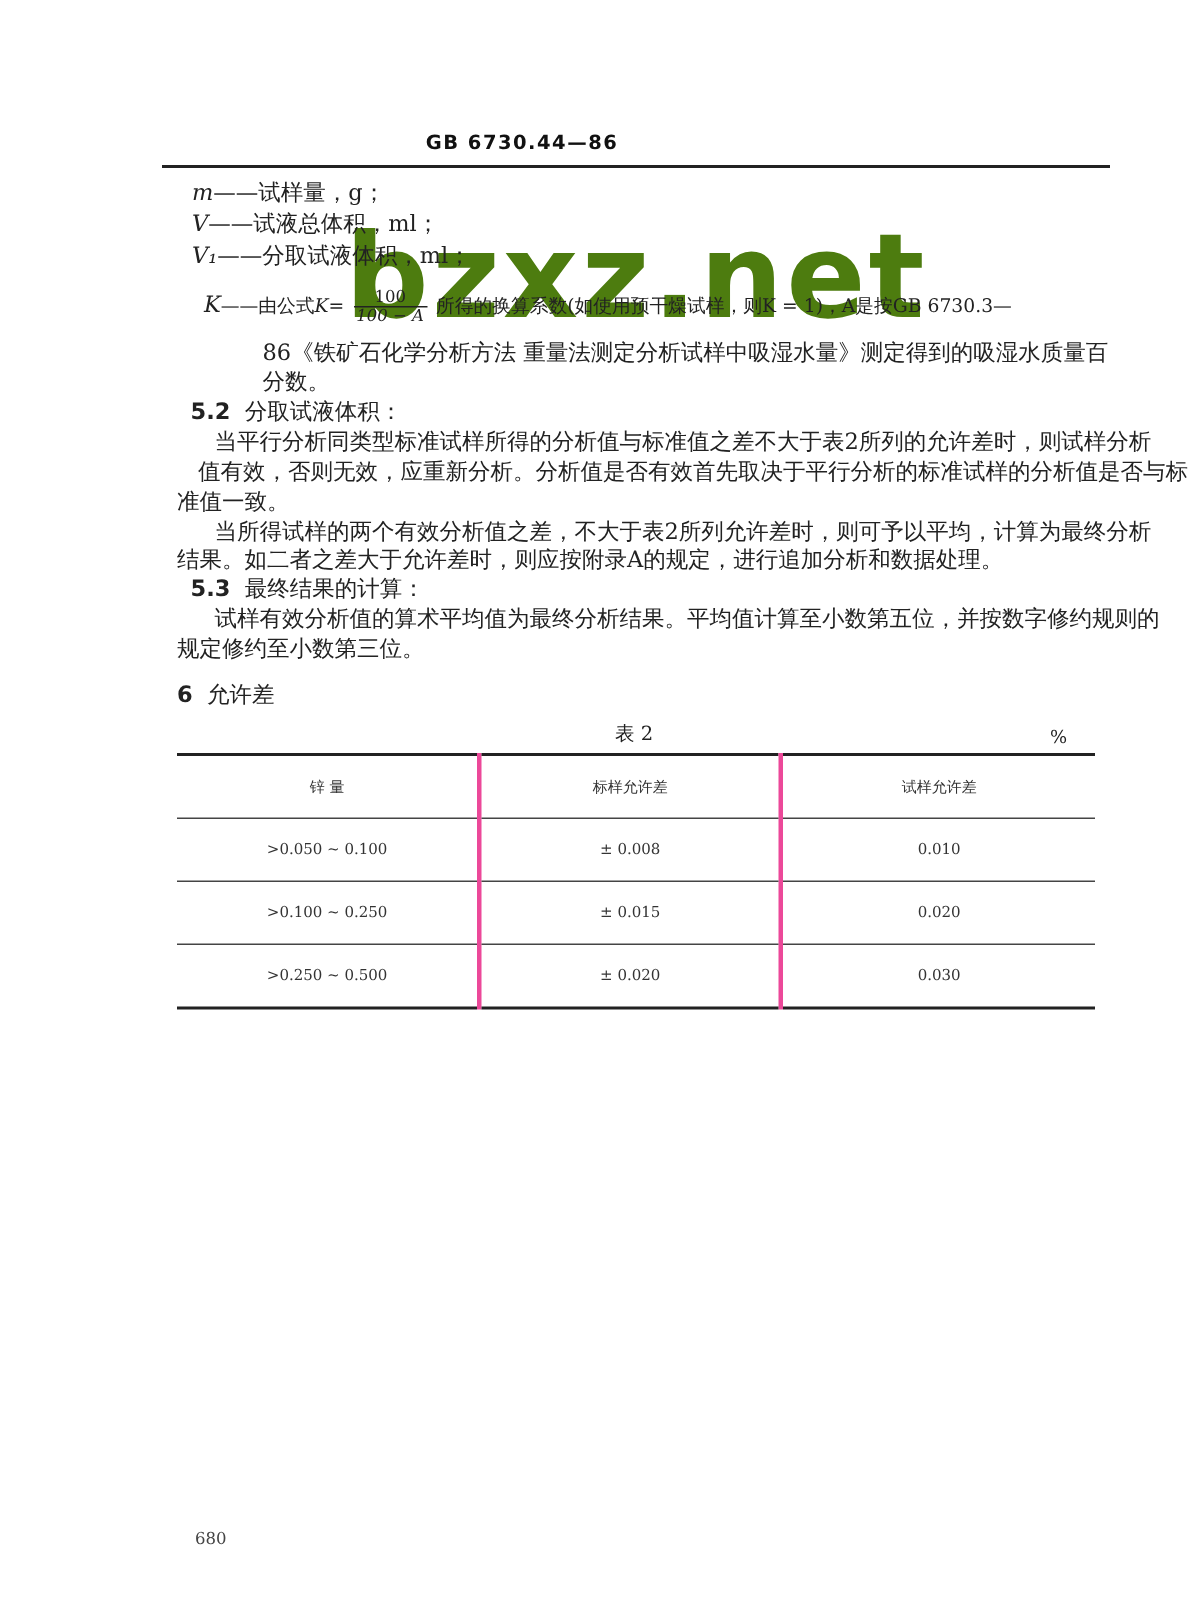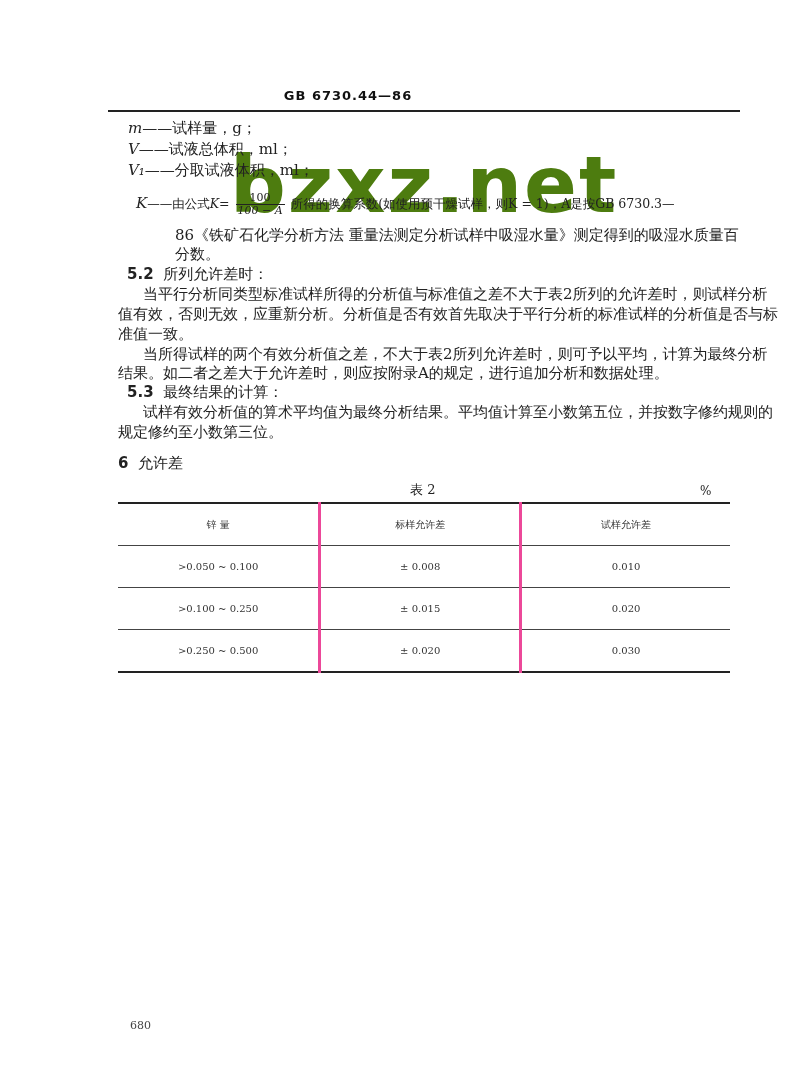--- a/index.html
+++ b/index.html
@@ -38,24 +38,24 @@
   <span class="var">V₁</span><span>——分取试液体积，ml；</span>
 </div>
 
 <div class="abs txt" style="left:136px;top:192px;font-size:12.5px;white-space:nowrap;">
   <span class="var" style="font-size:15px;">K</span><span>——由公式</span><span class="var">K=</span><span class="frac"><span class="num">100</span><span class="den var">100 − A</span></span><span>所得的换算系数(如使用预干燥试样，则K = 1)，A是按GB  6730.3—</span>
 </div>
 <div class="abs txt" style="left:175px;top:226px;white-space:nowrap;">86《铁矿石化学分析方法   重量法测定分析试样中吸湿水量》测定得到的吸湿水质量百</div>
 <div class="abs txt" style="left:175px;top:245px;">分数。</div>
 
 <div class="abs txt" style="left:127px;top:265px;">
-  <span class="sec">5.2</span>&nbsp;&nbsp;<span>所列允许差时：</span>
+  <span class="sec">5.2</span>&nbsp;&nbsp;<span>分取试液体积：</span>
 </div>
 <div class="abs txt" style="left:143px;top:285px;white-space:nowrap;">当平行分析同类型标准试样所得的分析值与标准值之差不大于表2所列的允许差时，则试样分析</div>
-<div class="abs txt" style="left:118px;top:305px;white-space:nowrap;">值有效，否则无效，应重新分析。分析值是否有效首先取决于平行分析的标准试样的分析值是否与标</div>
+<div class="abs txt" style="left:132px;top:305px;white-space:nowrap;">值有效，否则无效，应重新分析。分析值是否有效首先取决于平行分析的标准试样的分析值是否与标</div>
 <div class="abs txt" style="left:118px;top:325px;">准值一致。</div>
 <div class="abs txt" style="left:143px;top:345px;white-space:nowrap;">当所得试样的两个有效分析值之差，不大于表2所列允许差时，则可予以平均，计算为最终分析</div>
 <div class="abs txt" style="left:118px;top:364px;white-space:nowrap;">结果。如二者之差大于允许差时，则应按附录A的规定，进行追加分析和数据处理。</div>
 
 <div class="abs txt" style="left:127px;top:383px;">
   <span class="sec">5.3</span>&nbsp;&nbsp;<span>最终结果的计算：</span>
 </div>
 <div class="abs txt" style="left:143px;top:403px;white-space:nowrap;">试样有效分析值的算术平均值为最终分析结果。平均值计算至小数第五位，并按数字修约规则的</div>
 <div class="abs txt" style="left:118px;top:423px;">规定修约至小数第三位。</div>
 

